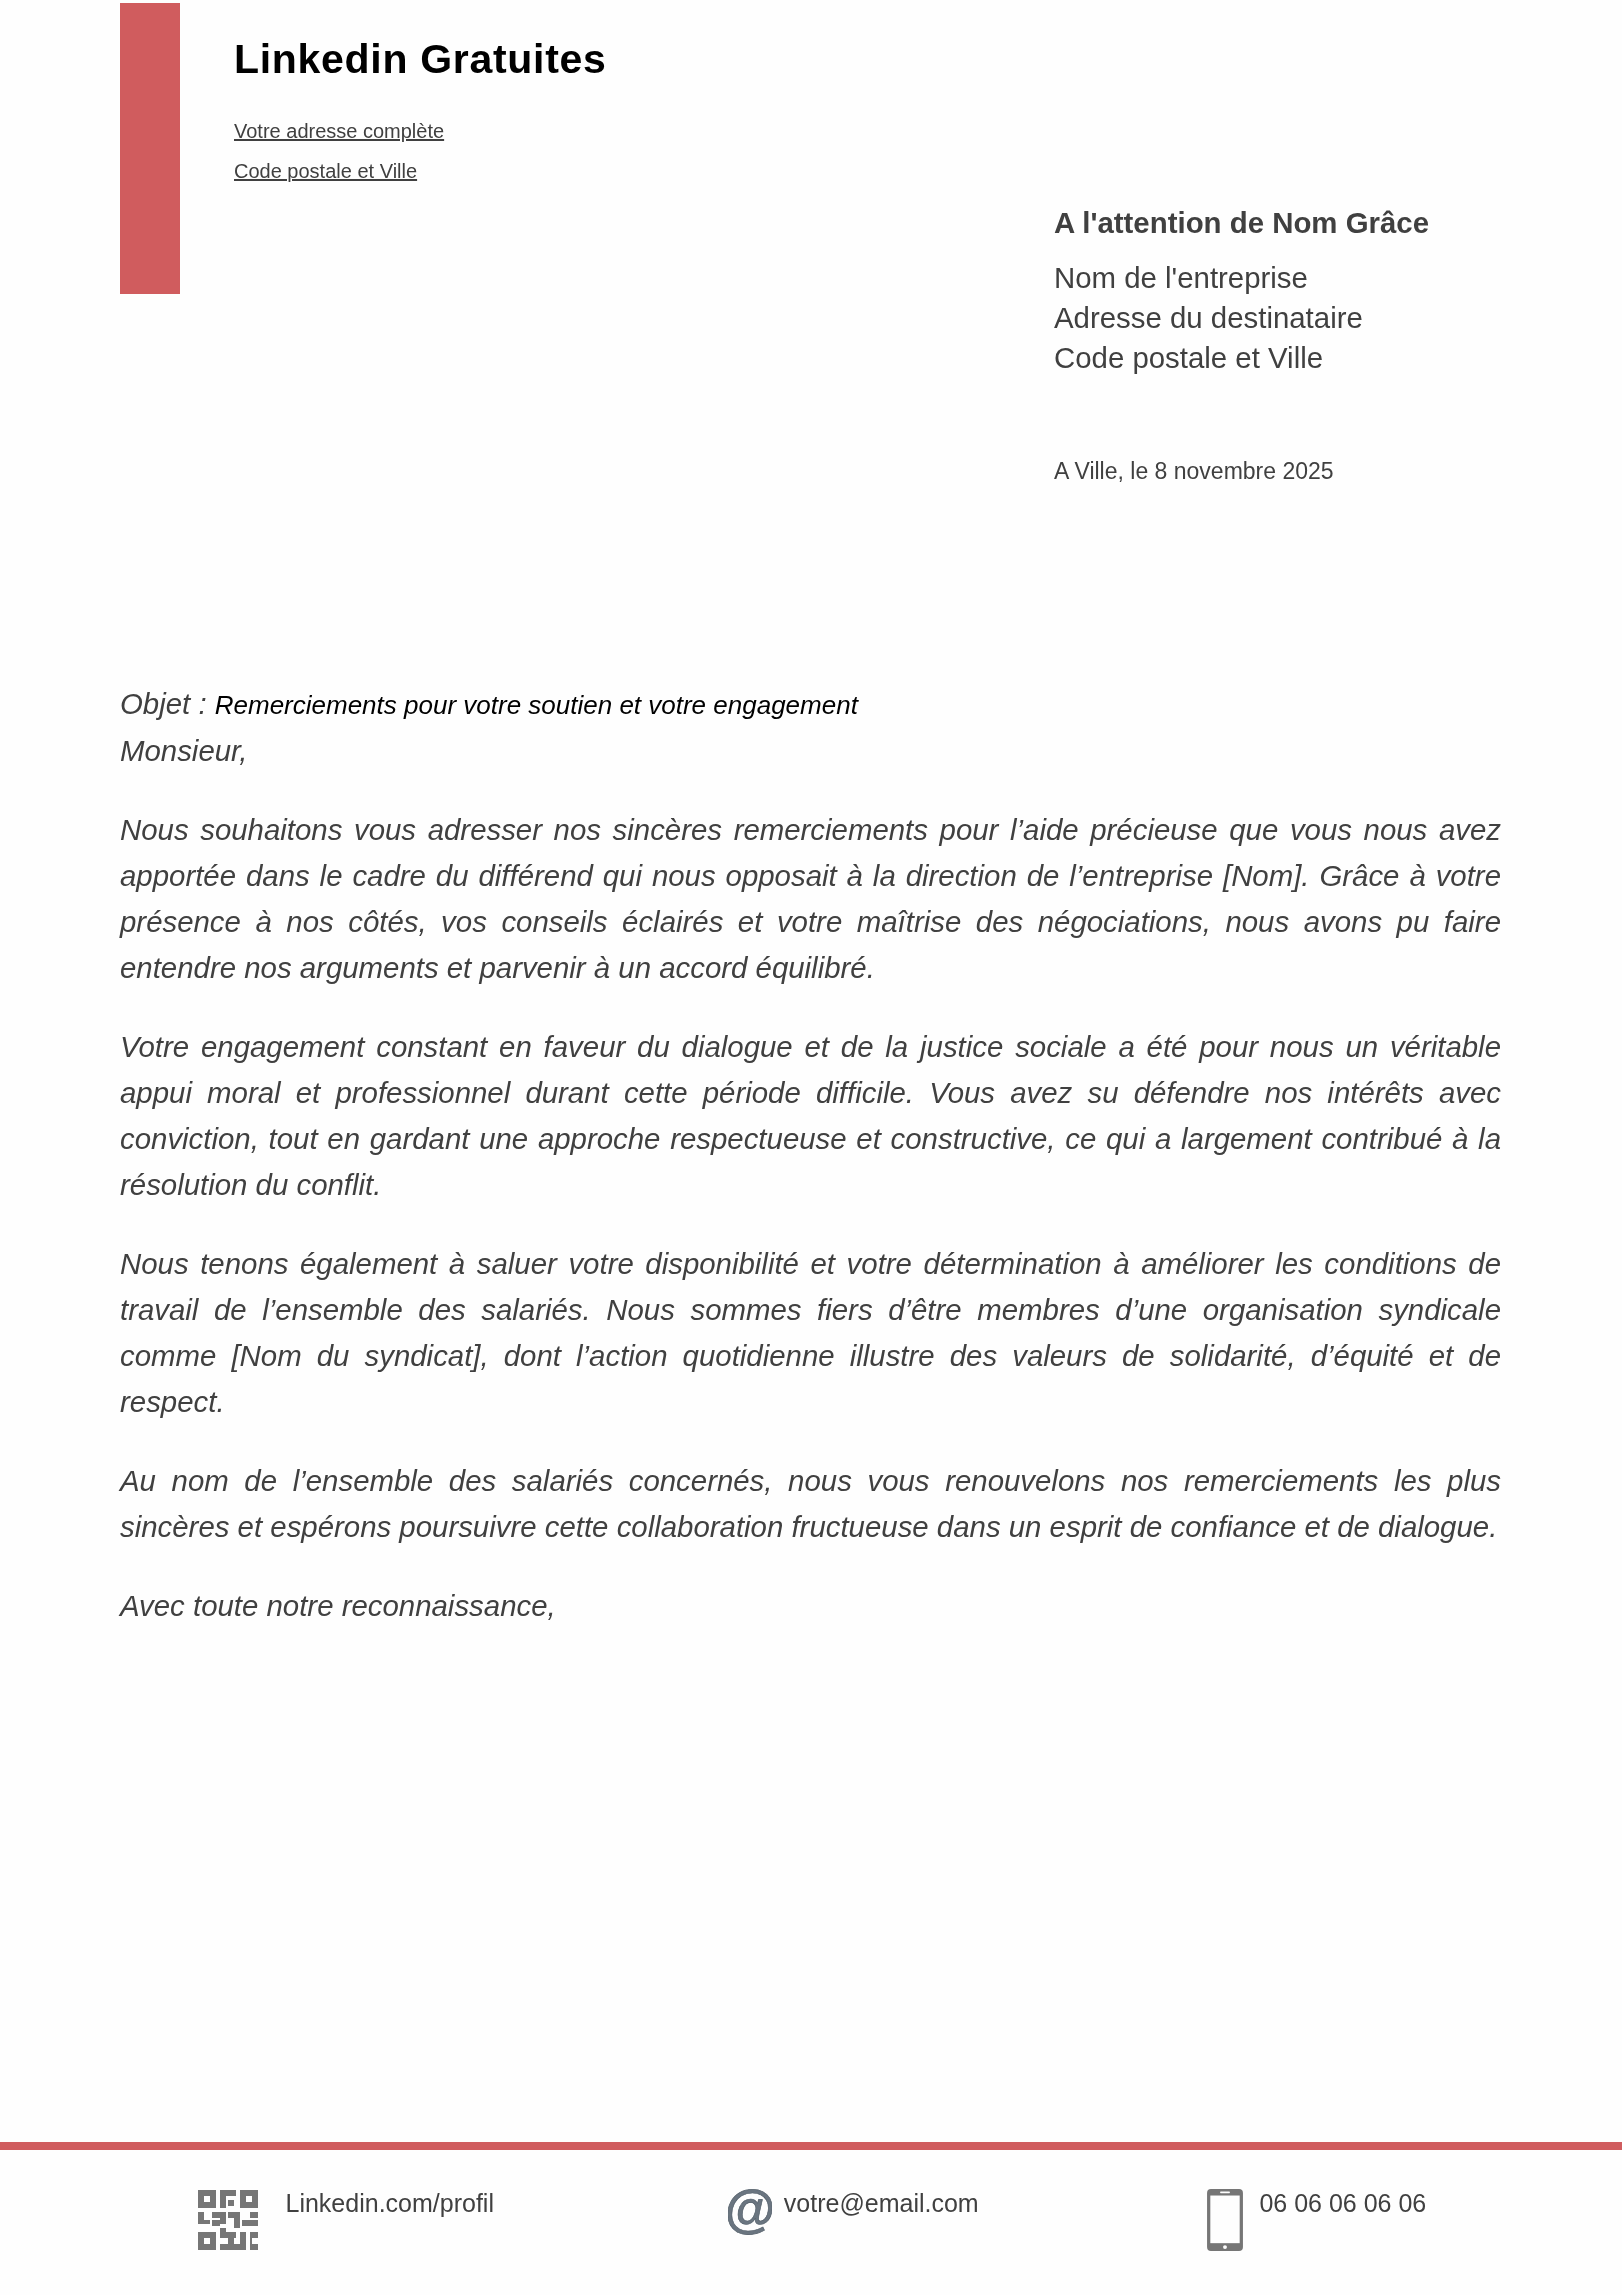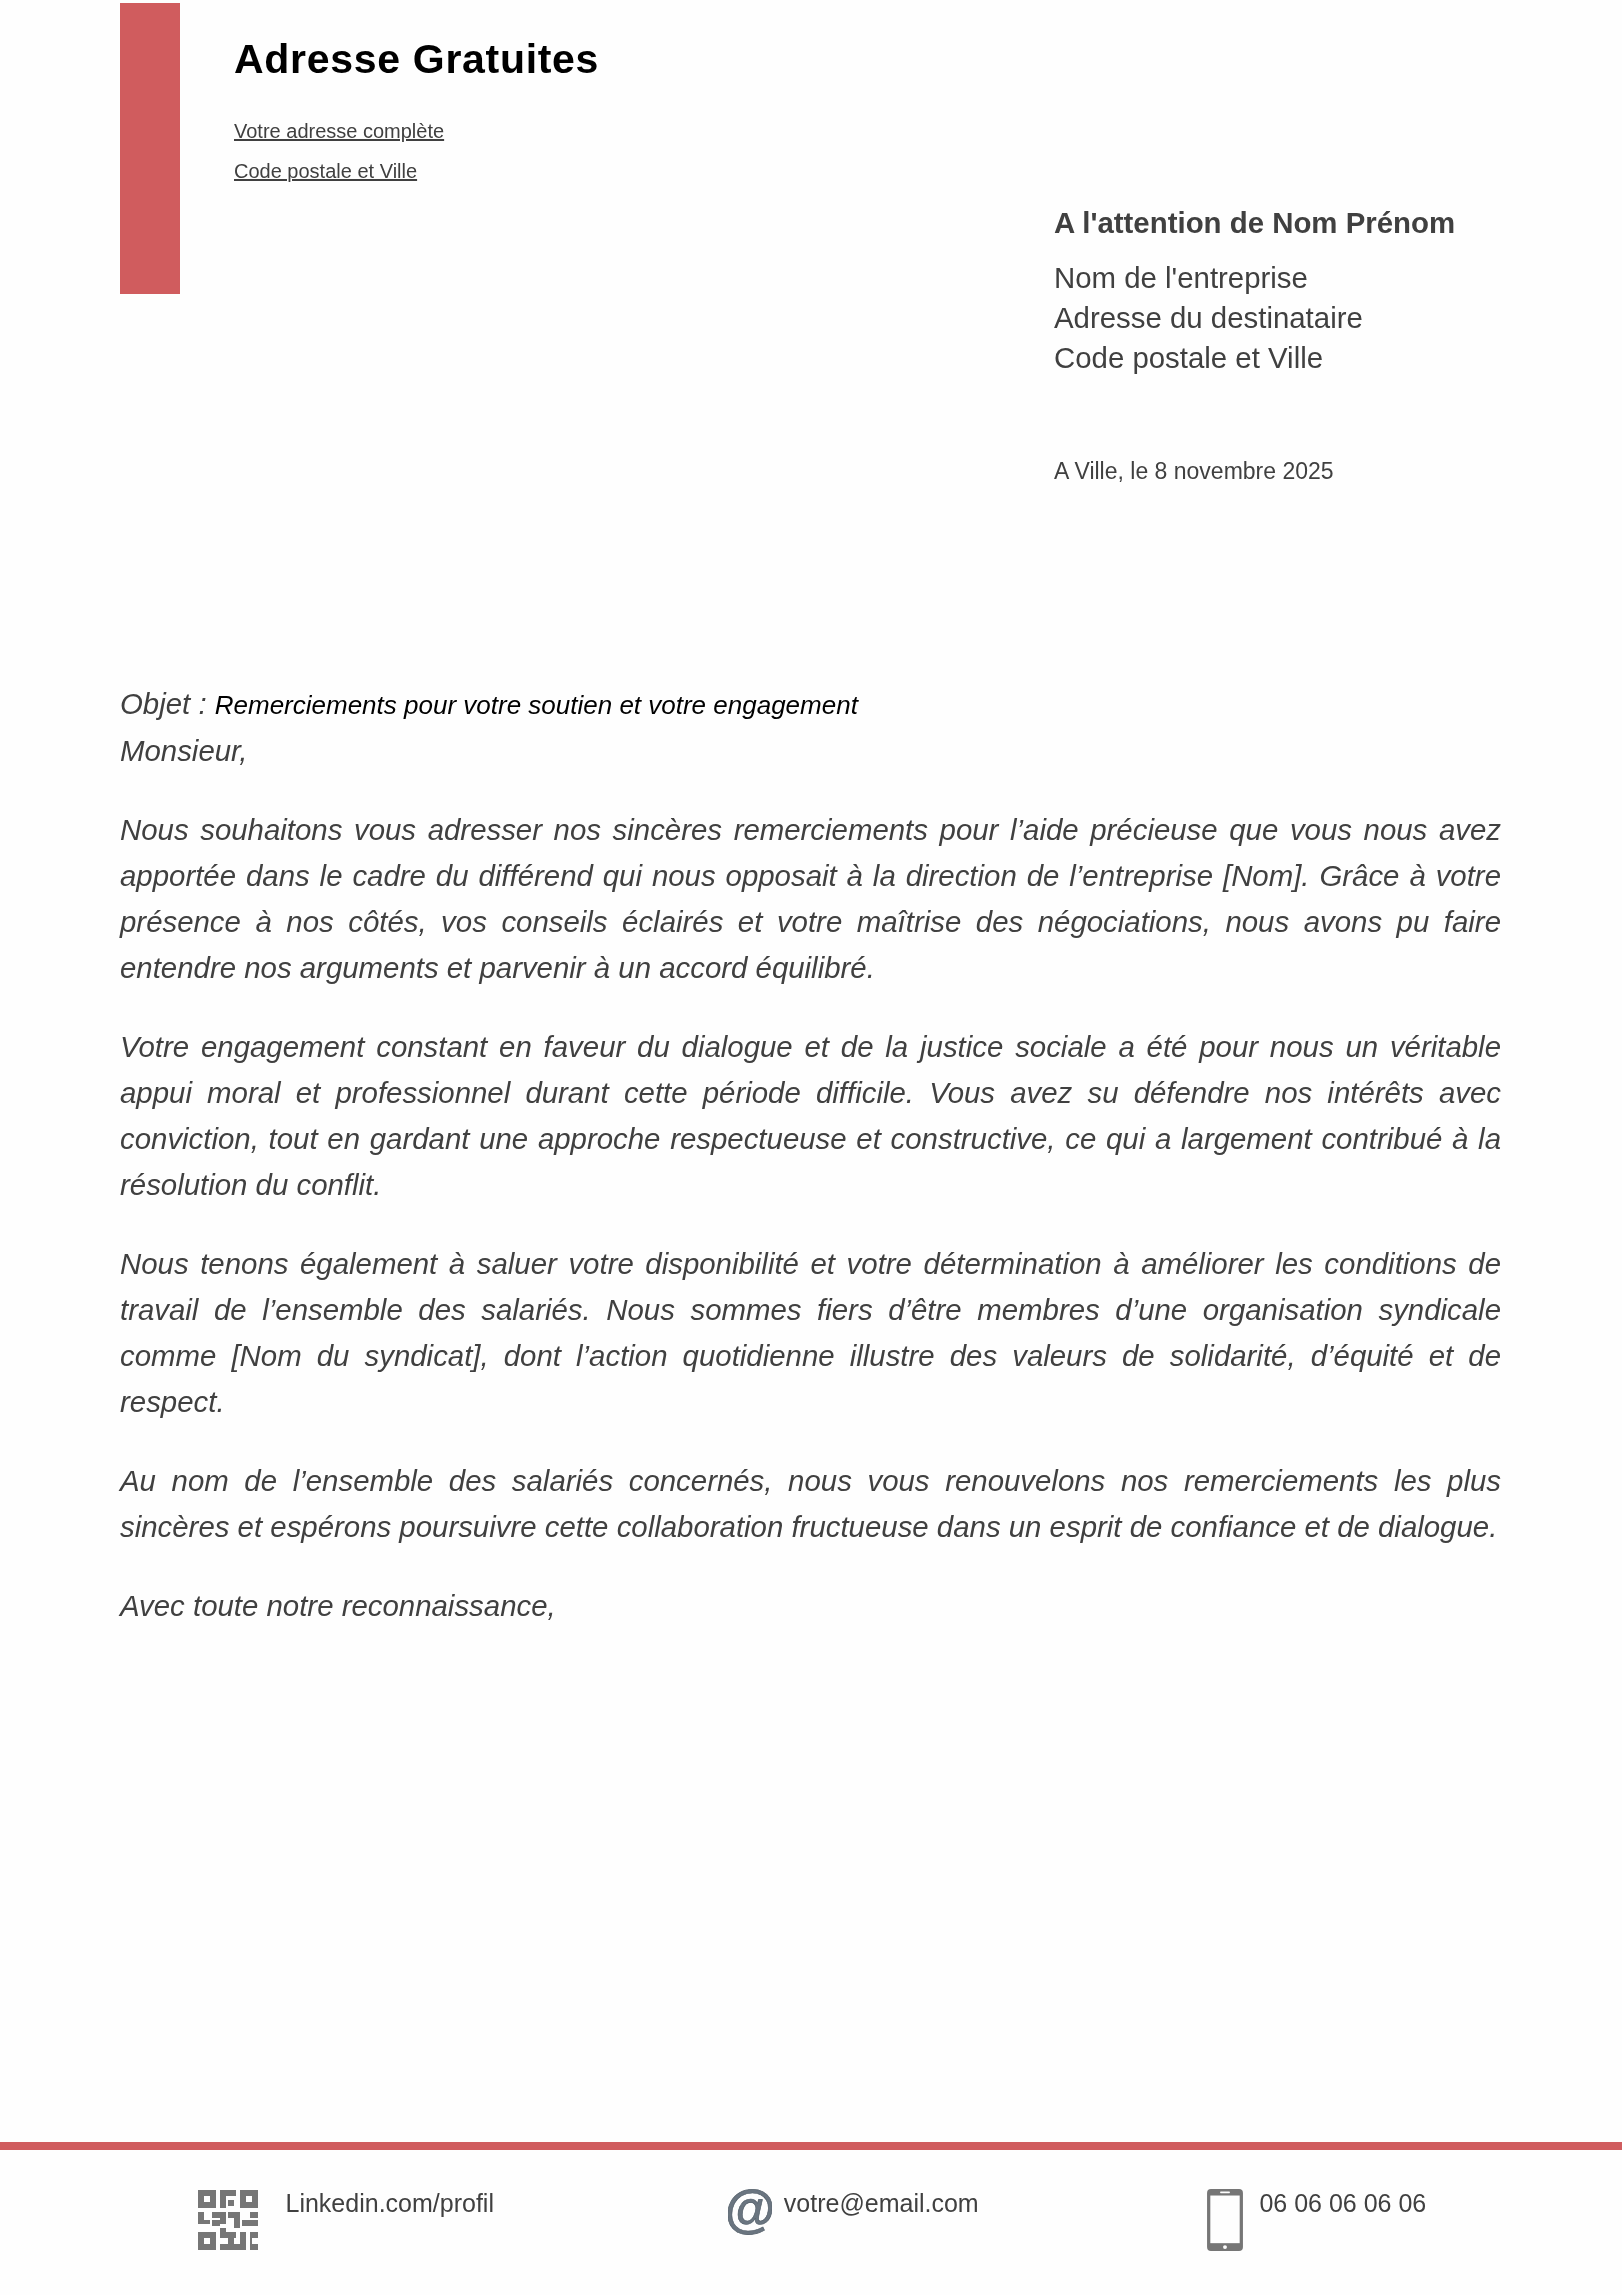--- a/index.html
+++ b/index.html
@@ -26,29 +26,29 @@
   .footer-item svg { display: block; flex: none; }
   .fi-linkedin { left: 198px; }
   .fi-email { left: 728px; }
   .fi-phone { left: 1207px; }
 </style>
 </head>
 <body>
 
 <div class="accent-bar"></div>
 
-<div class="brand">Adresse Gratuites</div>
+<div class="brand">Linkedin Gratuites</div>
 
 <div class="sender">
   <div>Votre adresse complète</div>
   <div>Code postale et Ville</div>
 </div>
 
 <div class="recipient">
-  <div class="attn">A l'attention de Nom Prénom</div>
+  <div class="attn">A l'attention de Nom Grâce</div>
   <div class="lines">
     <div>Nom de l'entreprise</div>
     <div>Adresse du destinataire</div>
     <div>Code postale et Ville</div>
   </div>
 </div>
 
 <div class="date">A Ville, le 8 novembre 2025</div>
 
 <div class="content">

